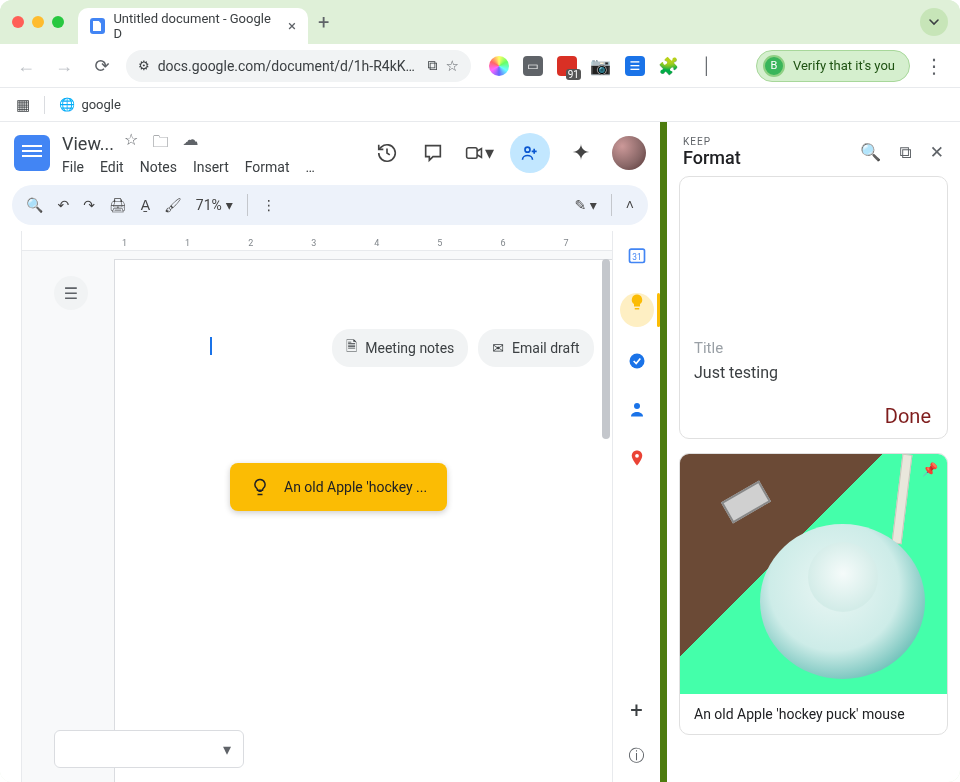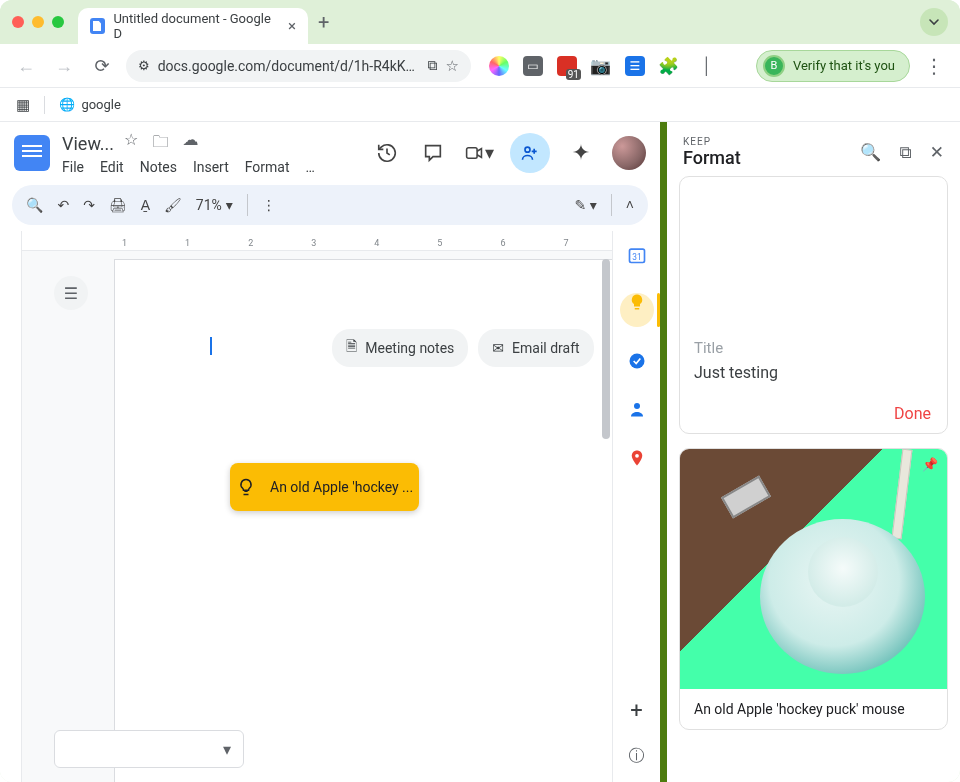--- a/index.html
+++ b/index.html
@@ -67,21 +67,21 @@
 
 .workarea{flex:1;display:flex;min-height:0}
 .vruler{width:22px;background:#fff;border-right:1px solid #e8eaed;font-size:9px;color:#80868b;position:relative;overflow:hidden}
 .pagewrap{flex:1;position:relative;background:#f8f9fa;overflow:hidden}
 .hruler{height:20px;background:#fff;border-bottom:1px solid #e8eaed;font-size:9px;color:#80868b;display:flex;align-items:flex-end;padding-left:100px;gap:58px}
 .hruler span{position:relative;top:-2px}
 .page{position:absolute;left:92px;top:28px;width:500px;height:700px;background:#fff;border:1px solid #dadce0}
 .cursor{position:absolute;left:188px;top:106px;width:2px;height:18px;background:#1a73e8}
 .chips{position:absolute;left:310px;top:98px;display:flex;gap:10px}
 .chip{display:flex;align-items:center;gap:8px;background:#f1f3f4;border-radius:18px;padding:7px 14px;font-size:14px;color:#3c4043;cursor:pointer}
-.toast{position:absolute;left:208px;top:232px;background:#fbbc04;border-radius:8px;padding:14px 6px;display:flex;align-items:center;gap:14px;font-size:14px;color:#202124;box-shadow:0 2px 6px rgba(0,0,0,.2);max-width:220px;white-space:nowrap;overflow:hidden;text-overflow:ellipsis}
+.toast{position:absolute;left:208px;top:232px;background:#fbbc04;border-radius:8px;padding:14px 20px;display:flex;align-items:center;gap:14px;font-size:14px;color:#202124;box-shadow:0 2px 6px rgba(0,0,0,.2);max-width:220px;white-space:nowrap;overflow:hidden;text-overflow:ellipsis}
 .outlinebtn{position:absolute;left:32px;top:45px;width:34px;height:34px;border-radius:50%;background:#f1f3f4;display:flex;align-items:center;justify-content:center;color:#5f6368;z-index:3}
 .scrollthumb{position:absolute;right:2px;top:28px;width:8px;height:180px;background:#c4c7cc;border-radius:4px}
 .bottomsel{position:absolute;left:32px;bottom:14px;width:190px;height:38px;background:#fff;border:1px solid #dadce0;border-radius:6px;display:flex;align-items:center;justify-content:flex-end;padding:0 12px;color:#5f6368}
 
 
 .rail{width:48px;display:flex;flex-direction:column;align-items:center;gap:24px;padding-top:14px;border-left:1px solid #e8eaed;background:#fff;position:relative}
 .railic{width:24px;height:24px;border-radius:6px;display:flex;align-items:flex-start;justify-content:center;font-size:14px;cursor:pointer}
 .railic.active{background:#feefc3;border-radius:50%;width:34px;height:34px}
 .rail .marker{position:absolute;right:0;top:62px;width:3px;height:34px;background:#fbbc04;border-radius:2px}
 .rail .plus{margin-top:auto;margin-bottom:60px;font-size:22px;color:#3c4043}
@@ -90,21 +90,21 @@
 
 .sphdr{display:flex;align-items:center;padding:14px 16px 8px 16px}
 .sphdr .lbl{font-size:10px;letter-spacing:1px;color:#5f6368}
 .sphdr h2{font-size:18px;font-weight:500;color:#202124}
 .sphdr .icons{margin-left:auto;display:flex;gap:18px;color:#5f6368;font-size:17px}
 .spbody{flex:1;overflow:auto;padding:0 12px 12px 12px;display:flex;flex-direction:column;gap:14px}
 .card{border:1px solid #e0e0e0;border-radius:10px;overflow:hidden;background:#fff}
 .card .pad{padding:12px 14px}
 .titlein{font-size:15px;color:#9aa0a6;margin-bottom:6px}
 .notein{font-size:16px;color:#3c4043}
-.done{text-align:right;padding:10px 16px;font-size:16px;color:#ef4444;cursor:pointer}
+.done{text-align:right;padding:10px 16px;font-size:20px;color:#7f1d1d;cursor:pointer}
 .img{height:240px;background:linear-gradient(135deg,#6b4a36 0,#6b4a36 40%,#4fa 0);position:relative}
 .img .usb{position:absolute;left:44px;top:36px;width:44px;height:24px;background:#d0d0d0;border:2px solid #888;transform:rotate(-30deg)}
 .img .cable{position:absolute;right:40px;top:0;width:10px;height:90px;background:#e9e7dc;border:1px solid #c8c6bb;transform:rotate(7deg)}
 .img .mouse{position:absolute;left:80px;top:70px;width:165px;height:155px;border-radius:50%;background:radial-gradient(circle at 45% 40%,#eaf6f4 0,#cdece8 50%,#2aa197 95%)}
 .img .mouse::after{content:"";position:absolute;left:48px;top:18px;width:70px;height:70px;border-radius:50%;background:radial-gradient(circle at 50% 45%,#f5fbfa 0,#d3ece8 70%)}
 .pin{position:absolute;right:8px;top:8px;font-size:13px;color:#3367d6}
 .caption{padding:12px 14px;font-size:14px;color:#202124}
 svg{display:block}
 </style>
 </head>

